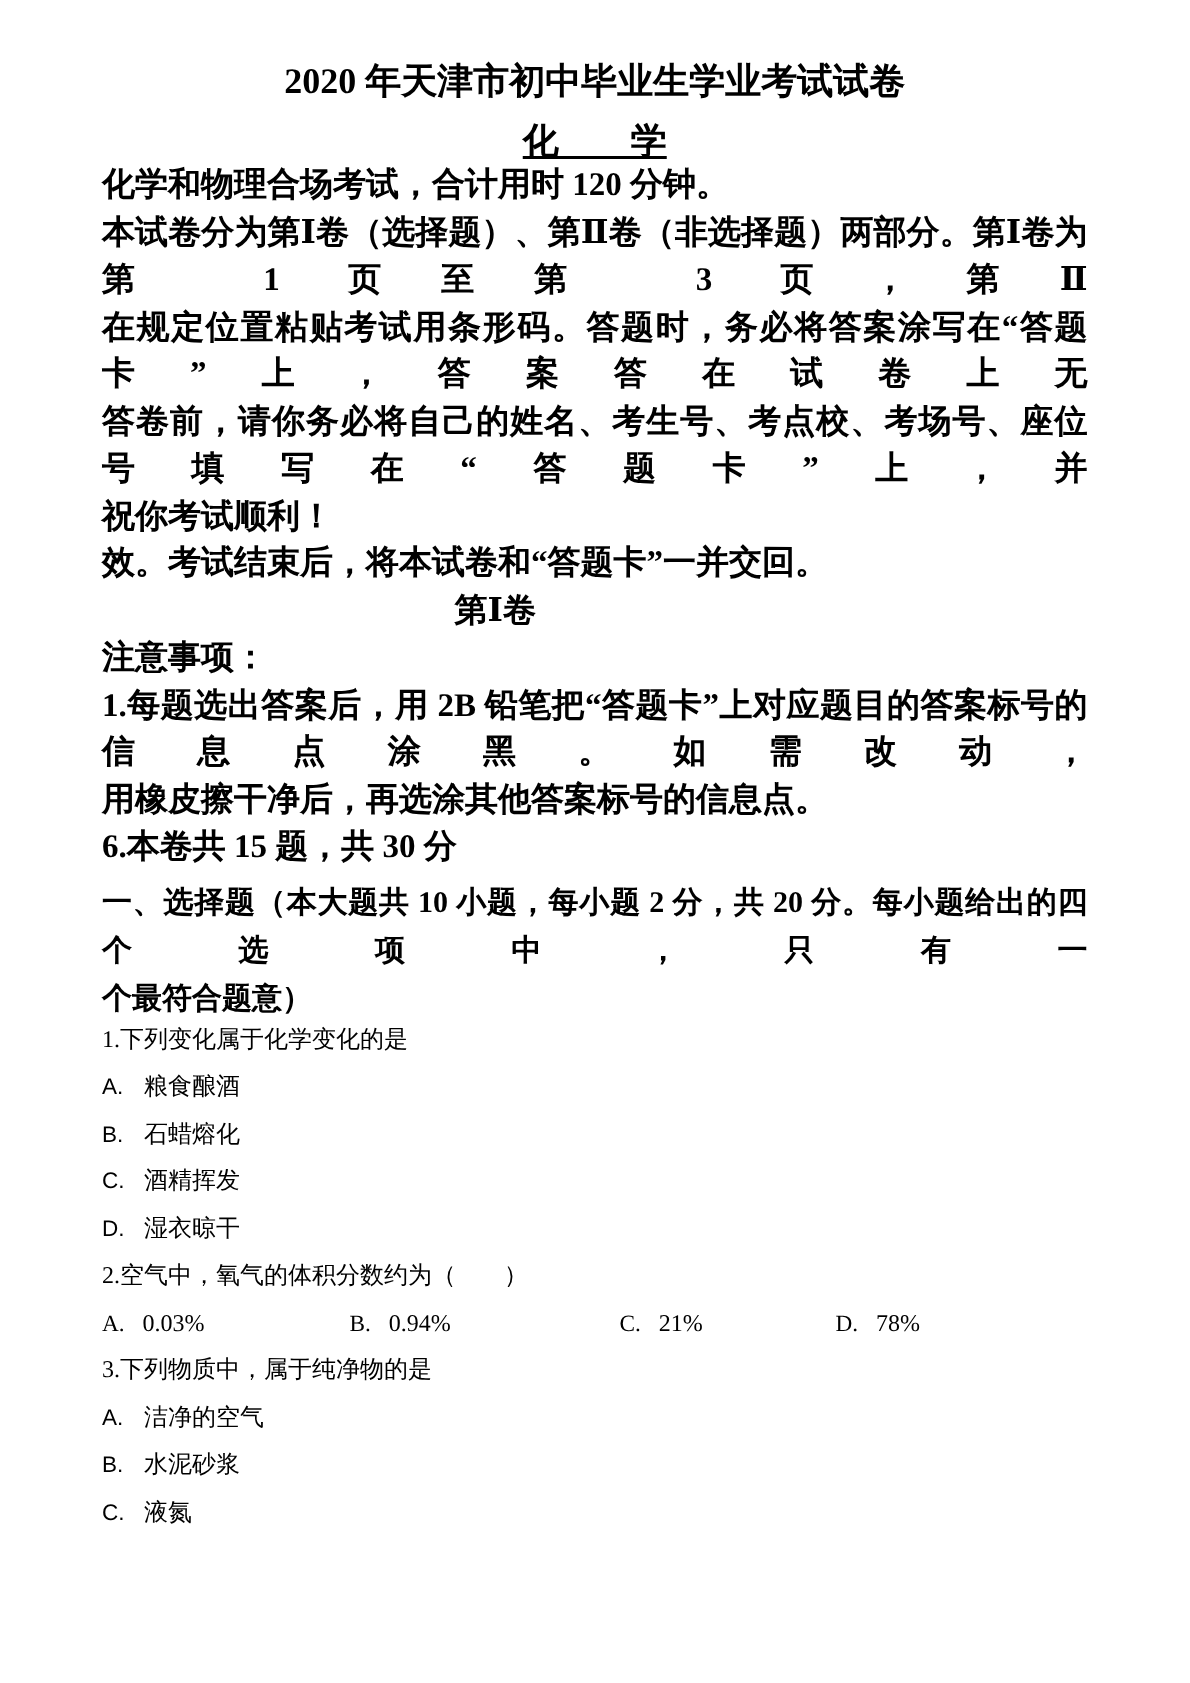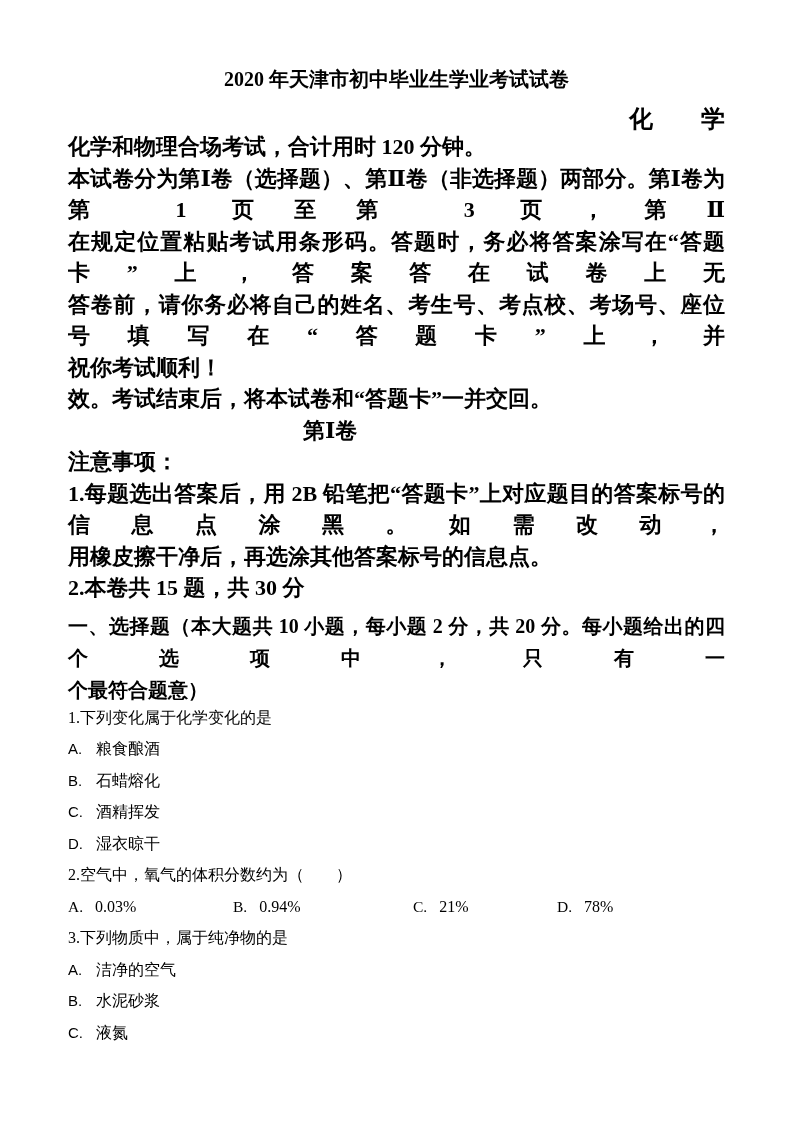--- a/index.html
+++ b/index.html
@@ -6,30 +6,31 @@
   .page{
     position:relative;
     width:793px;height:1122px;
     background:#ffffff;color:#000000;
     box-sizing:border-box;
     padding:0 68px;
     overflow:hidden;
     font-family:"Liberation Serif","DejaVu Serif",serif;
   }
   .title{
-    margin-top:62px;
-    font-size:20px;line-height:34px;
+    margin-top:38px;
+    font-size:24px;line-height:34px;
     font-weight:bold;text-align:center;
     white-space:pre;
   }
   .subject{
     margin-top:8px;
     font-size:24px;line-height:30px;
-    font-weight:bold;text-align:right;
+    font-weight:bold;text-align:center;
     white-space:pre;
+    text-decoration:underline;
   }
   .intro{
     margin-top:-3px;
     font-size:22px;line-height:31.5px;
     font-weight:bold;
   }
   .bline{min-height:31.5px;}
   .j{text-align:justify;text-align-last:justify;}
   .part-heading{padding-left:235px;}
   .mass{margin-left:39px;}
@@ -71,21 +72,21 @@
     <div class="bline j">本试卷分为第Ⅰ卷（选择题）、第Ⅱ卷（非选择题）两部分。第Ⅰ卷为第 1 页至第 3 页，第Ⅱ</div>
     <div class="bline j">在规定位置粘贴考试用条形码。答题时，务必将答案涂写在“答题卡”上，答案答在试卷上无</div>
     <div class="bline j">答卷前，请你务必将自己的姓名、考生号、考点校、考场号、座位号填写在“答题卡”上，并</div>
     <div class="bline">祝你考试顺利！</div>
     <div class="bline">效。考试结束后，将本试卷和“答题卡”一并交回。</div>
 
     <div class="bline part-heading">第Ⅰ卷</div>
     <div class="bline">注意事项：</div>
     <div class="bline j">1.每题选出答案后，用 2B 铅笔把“答题卡”上对应题目的答案标号的信息点涂黑。如需改动，</div>
     <div class="bline">用橡皮擦干净后，再选涂其他答案标号的信息点。</div>
-    <div class="bline">2.本卷共 15 题，共 30 分</div>
+    <div class="bline">6.本卷共 15 题，共 30 分</div>
   </div>
 
   <div class="sec-header">
     <div class="hline j">一、选择题（本大题共 10 小题，每小题 2 分，共 20 分。每小题给出的四个选项中，只有一</div>
     <div class="hline">个最符合题意）</div>
   </div>
 
   <div class="qarea">
 
     <div class="qline">1.下列变化属于化学变化的是</div>

